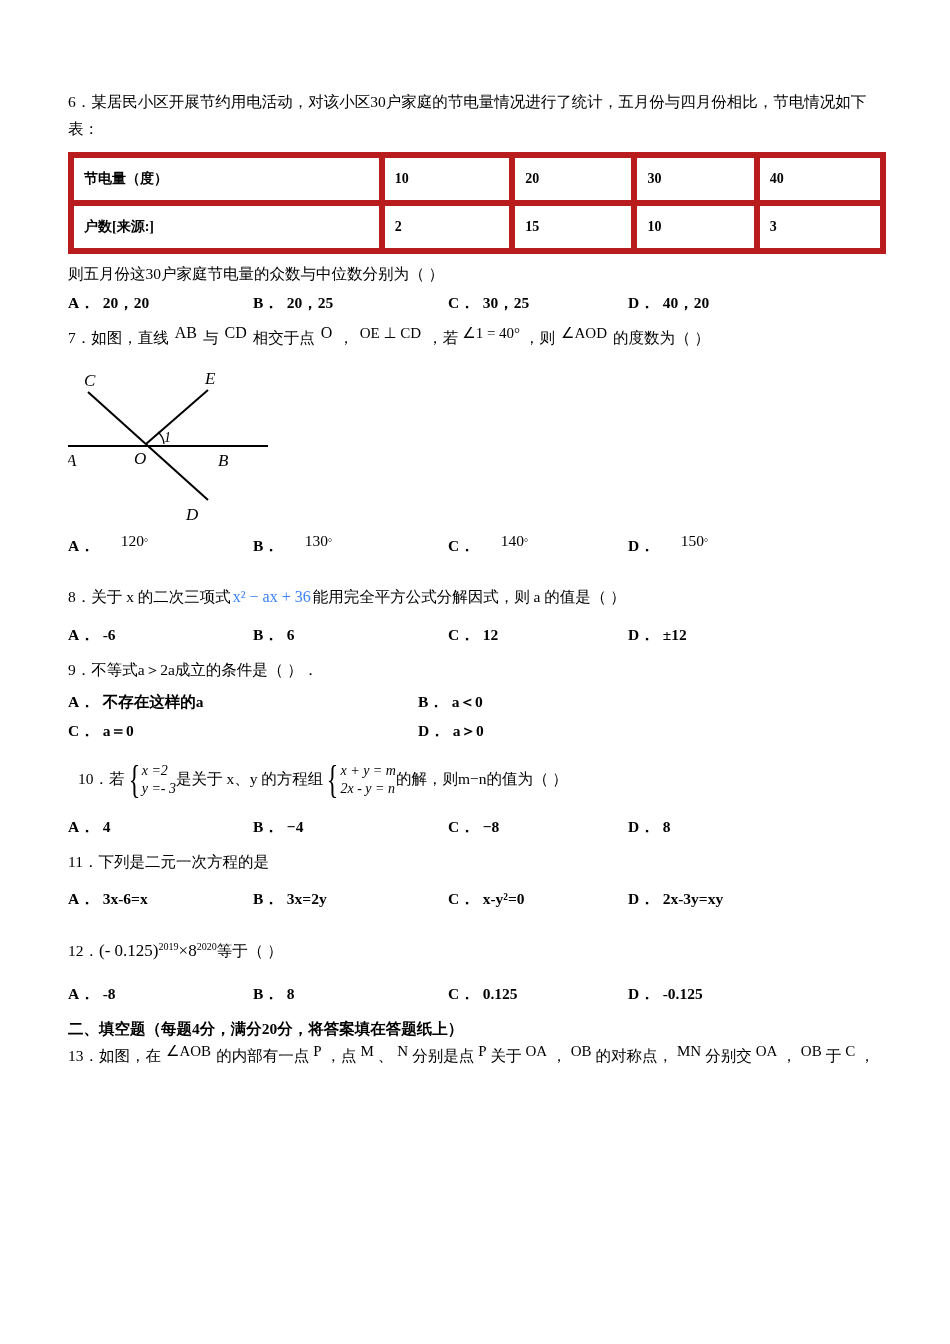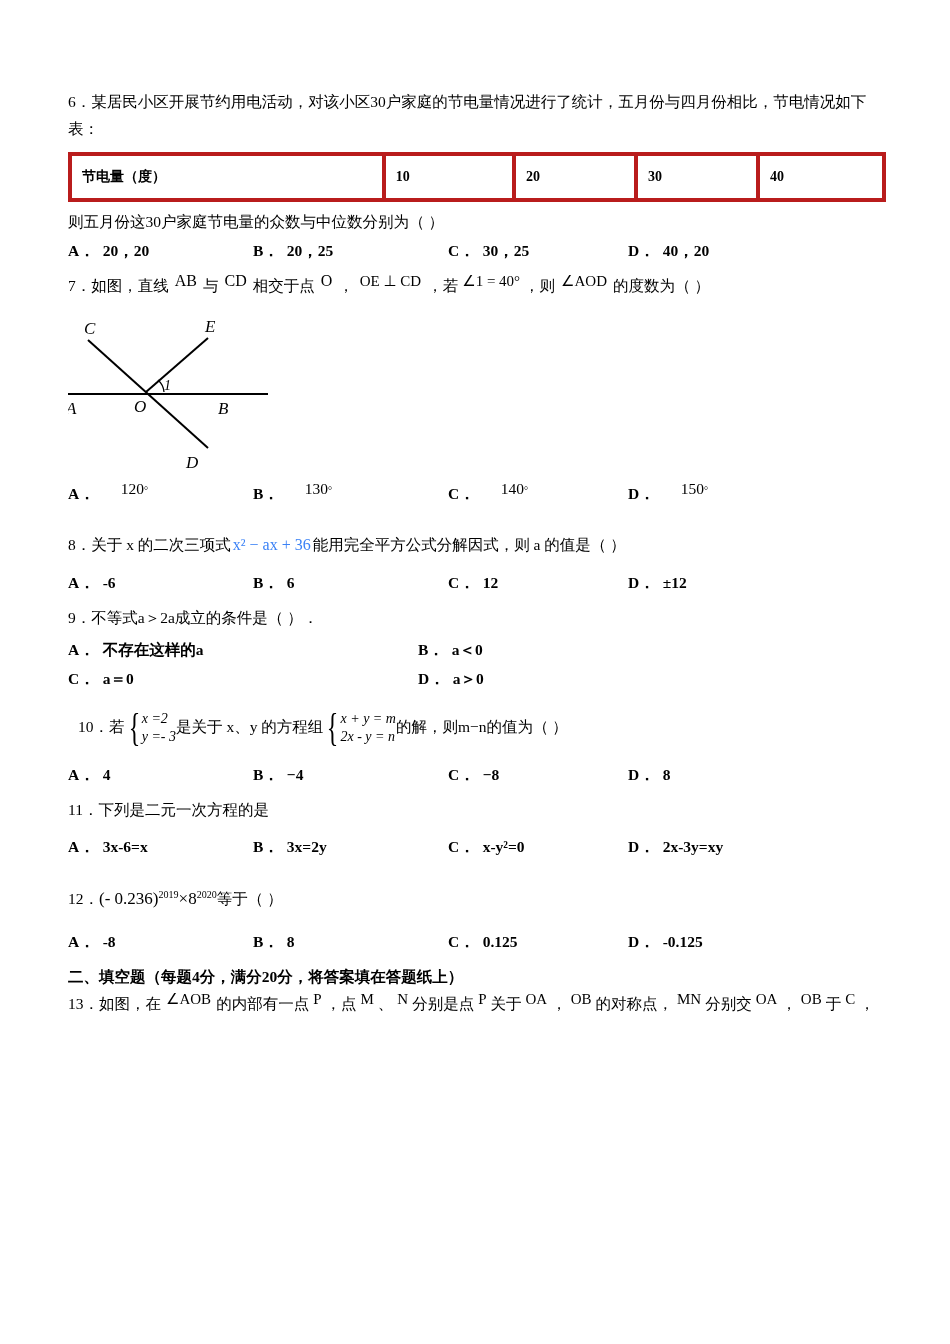--- a/index.html
+++ b/index.html
@@ -37,21 +37,21 @@
     font-weight: normal;
   }
   .bold { font-weight: bold; }
   table.dtable {
     border-collapse: collapse;
     width: 818px;
     margin: 10px 0 6px 0;
     font-size: 14px;
   }
   table.dtable td {
-    border: 4px solid #b91c1c;
+    border: 6px solid #b91c1c;
     height: 34px;
     padding: 4px 10px;
     font-weight: bold;
     vertical-align: middle;
     margin-left: 43px;
   }
   table.dtable td.c1 { width: 340px; }
   table.dtable td.c2 { width: 125px; }
   table.dtable td.c3 { width: 115px; }
   table.dtable td.c4 { width: 115px; }
@@ -119,20 +119,27 @@
     </div>
 
     <table class="dtable">
       <tbody>
           <tr>
         <td class="c1">节电量（度）</td>
         <td class="c2">10</td>
         <td class="c3">20</td>
         <td class="c4">30</td>
         <td class="c5">40</td>
+      </tr>
+      <tr>
+        <td class="c1">户数[来源:]</td>
+        <td class="c2">2</td>
+        <td class="c3">15</td>
+        <td class="c4">10</td>
+        <td class="c5">3</td>
       </tr>
     </tbody>
       </table>
 
     <div class="q">则五月份这30户家庭节电量的众数与中位数分别为（       ）</div>
 
     <div class="choices">
       <div class="opt w1">
           <span class="opt-lab">A．</span>
           <span class="bold">20，20</span>
@@ -298,21 +305,21 @@
           <span class="opt-lab">C．</span>
           <span class="bold">x-y²=0</span>
         </div>
       <div class="opt w4">
           <span class="opt-lab">D．</span>
           <span class="bold">2x-3y=xy</span>
         </div>
     </div>
 
     <div class="q" style="margin-top:26px;">
-      <span class="qnum">12．</span><span class="mi" style="font-size:17px;">(- 0.236)</span><span class="smallsup">2019</span><span class="mi" style="font-size:17px;">×8</span><span class="smallsup">2020</span><span>等于（   ）</span>
+      <span class="qnum">12．</span><span class="mi" style="font-size:17px;">(- 0.125)</span><span class="smallsup">2019</span><span class="mi" style="font-size:17px;">×8</span><span class="smallsup">2020</span><span>等于（   ）</span>
     </div>
 
     <div class="choices" style="margin-top:18px;">
       <div class="opt w1">
           <span class="opt-lab">A．</span>
           <span class="bold">-8</span>
         </div>
       <div class="opt w2">
           <span class="opt-lab">B．</span>
           <span class="bold">8</span>

